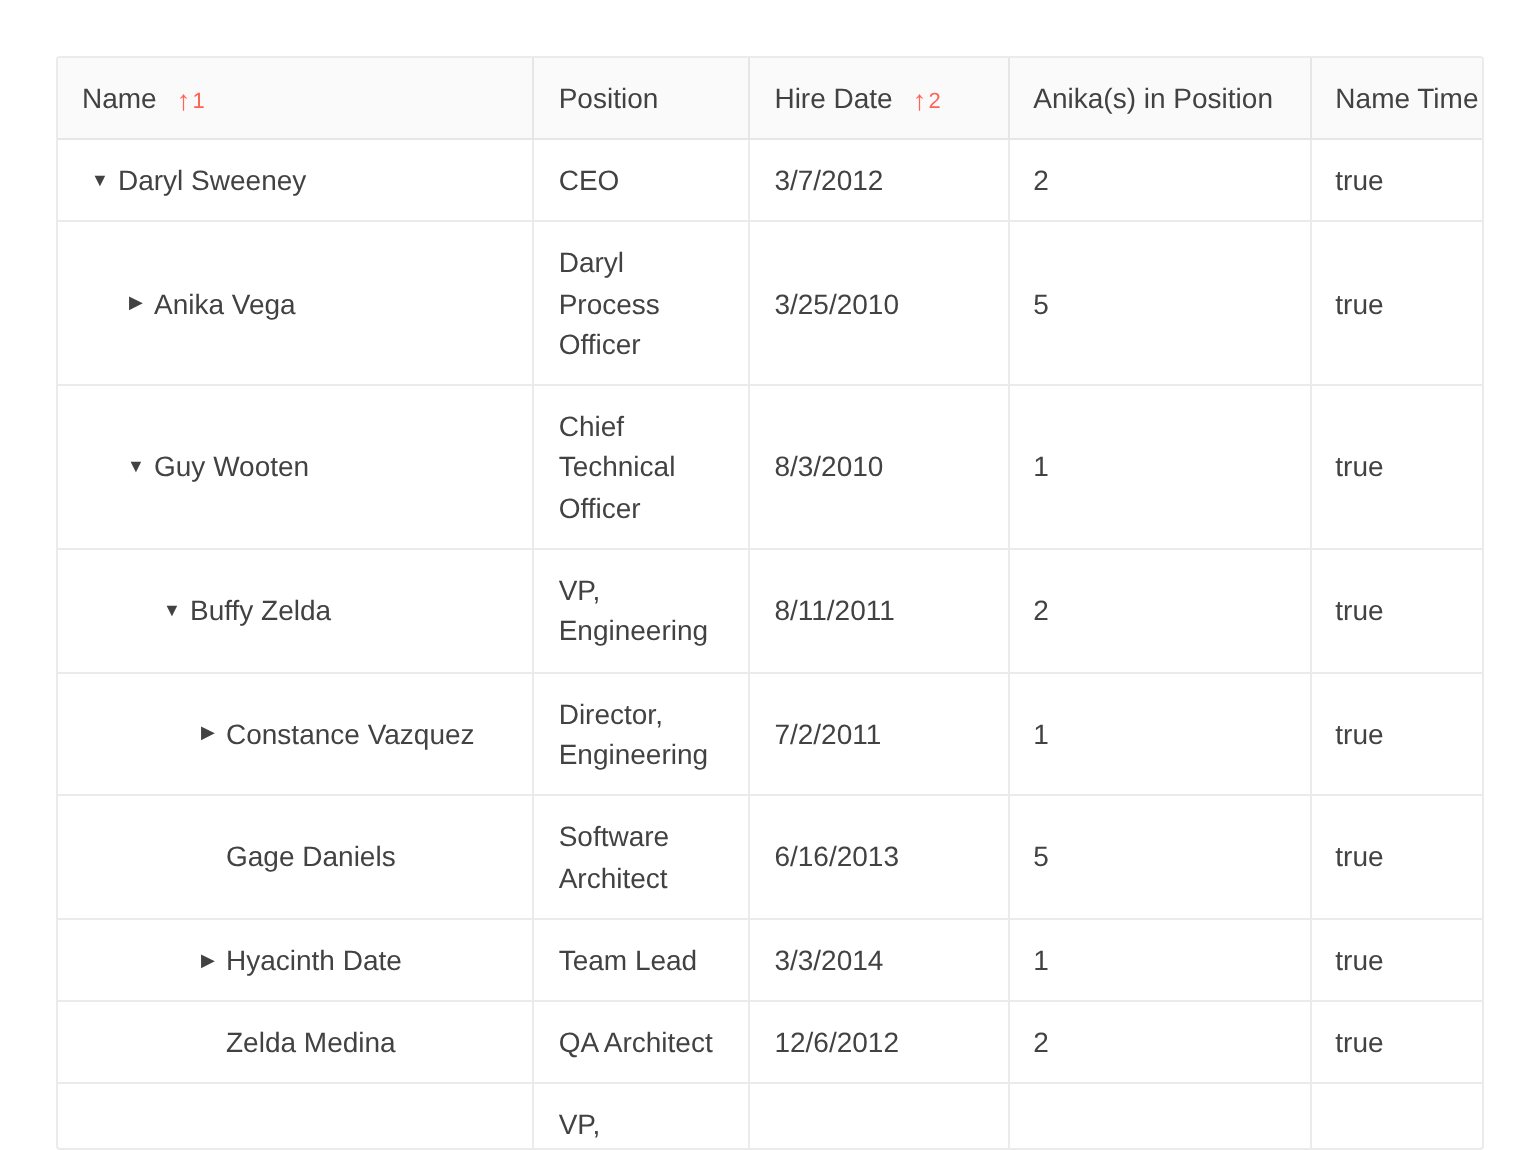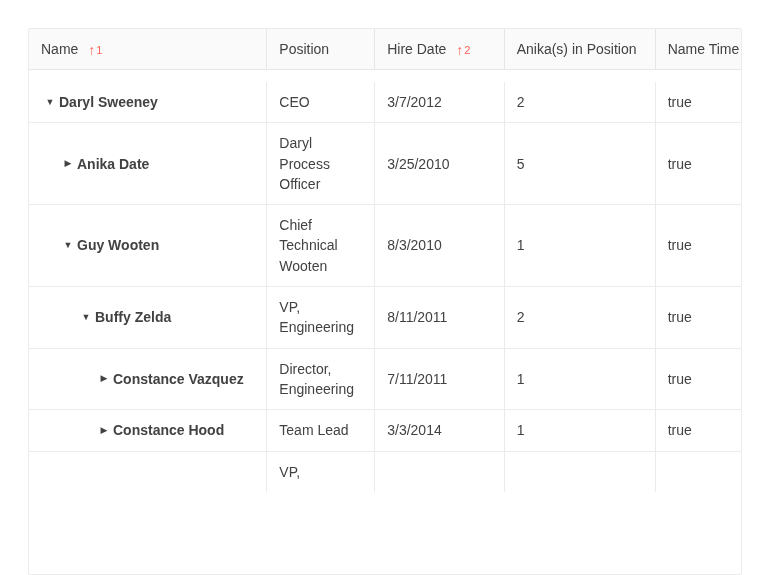--- a/index.html
+++ b/index.html
@@ -14,21 +14,20 @@
       height: 575px;
       overflow: hidden;
     }
     .treelist {
       border: 1px solid rgba(0,0,0,0.08);
       border-radius: 2px;
       height: 547px;
       overflow: hidden;
       display: flex;
       flex-direction: column;
-      gap: 12px;
     }
     .treelist table {
       border-collapse: separate;
       border-spacing: 0;
       width: 100%;
       table-layout: fixed;
     }
     .treelist-header {
       background: #fafafa;
     }
@@ -90,21 +89,21 @@
       width: 18px;
       flex: 0 0 18px;
       align-items: center;
       justify-content: center;
       font-size: 9px;
       color: #424242;
       cursor: pointer;
       user-select: none;
       line-height: 1;
     }
-    .name-text { white-space: nowrap; font-weight: bold; }
+    .name-text { white-space: nowrap; }
     
     col.c-name { width: 220px; }
     col.c-pos  { width: 100px; }
     col.c-hire { width: 120px; }
     col.c-yrs  { width: 140px; }
     col.c-ft   { width: 80px; }
     .pos-cell { line-height: 1.35; }
   </style>
 </head>
 <body>
@@ -166,37 +165,37 @@
             <td class="pos-cell">CEO</td>
             <td>3/7/2012</td>
             <td>2</td>
             <td>true</td>
           </tr>
           <tr>
             <td>
               <div class="name-cell">
                 <span class="indent"></span>
                 <span class="toggle">▶</span>
-                <span class="name-text">Anika Date</span>
+                <span class="name-text">Anika Vega</span>
               </div>
             </td>
             <td class="pos-cell">Daryl Process Officer</td>
             <td>3/25/2010</td>
             <td>5</td>
             <td>true</td>
           </tr>
           <tr>
             <td>
               <div class="name-cell">
                 <span class="indent"></span>
                 <span class="toggle">▼</span>
                 <span class="name-text">Guy Wooten</span>
               </div>
             </td>
-            <td class="pos-cell">Chief Technical Wooten</td>
+            <td class="pos-cell">Chief Technical Officer</td>
             <td>8/3/2010</td>
             <td>1</td>
             <td>true</td>
           </tr>
           <tr>
             <td>
               <div class="name-cell">
                 <span class="indent"></span>
                 <span class="indent"></span>
                 <span class="toggle">▼</span>
@@ -212,37 +211,67 @@
             <td>
               <div class="name-cell">
                 <span class="indent"></span>
                 <span class="indent"></span>
                 <span class="indent"></span>
                 <span class="toggle">▶</span>
                 <span class="name-text">Constance Vazquez</span>
               </div>
             </td>
             <td class="pos-cell">Director, Engineering</td>
-            <td>7/11/2011</td>
+            <td>7/2/2011</td>
             <td>1</td>
             <td>true</td>
           </tr>
           <tr>
             <td>
               <div class="name-cell">
                 <span class="indent"></span>
                 <span class="indent"></span>
                 <span class="indent"></span>
+                <span class="toggle"></span>
+                <span class="name-text">Gage Daniels</span>
+              </div>
+            </td>
+            <td class="pos-cell">Software Architect</td>
+            <td>6/16/2013</td>
+            <td>5</td>
+            <td>true</td>
+          </tr>
+          <tr>
+            <td>
+              <div class="name-cell">
+                <span class="indent"></span>
+                <span class="indent"></span>
+                <span class="indent"></span>
                 <span class="toggle">▶</span>
-                <span class="name-text">Constance Hood</span>
+                <span class="name-text">Hyacinth Date</span>
               </div>
             </td>
             <td class="pos-cell">Team Lead</td>
             <td>3/3/2014</td>
             <td>1</td>
+            <td>true</td>
+          </tr>
+          <tr>
+            <td>
+              <div class="name-cell">
+                <span class="indent"></span>
+                <span class="indent"></span>
+                <span class="indent"></span>
+                <span class="toggle"></span>
+                <span class="name-text">Zelda Medina</span>
+              </div>
+            </td>
+            <td class="pos-cell">QA Architect</td>
+            <td>12/6/2012</td>
+            <td>2</td>
             <td>true</td>
           </tr>
           <tr>
             <td>
               <div class="name-cell">
                 <span class="indent"></span>
                 <span class="indent"></span>
                 <span class="toggle"></span>
                 <span class="name-text"></span>
               </div>

